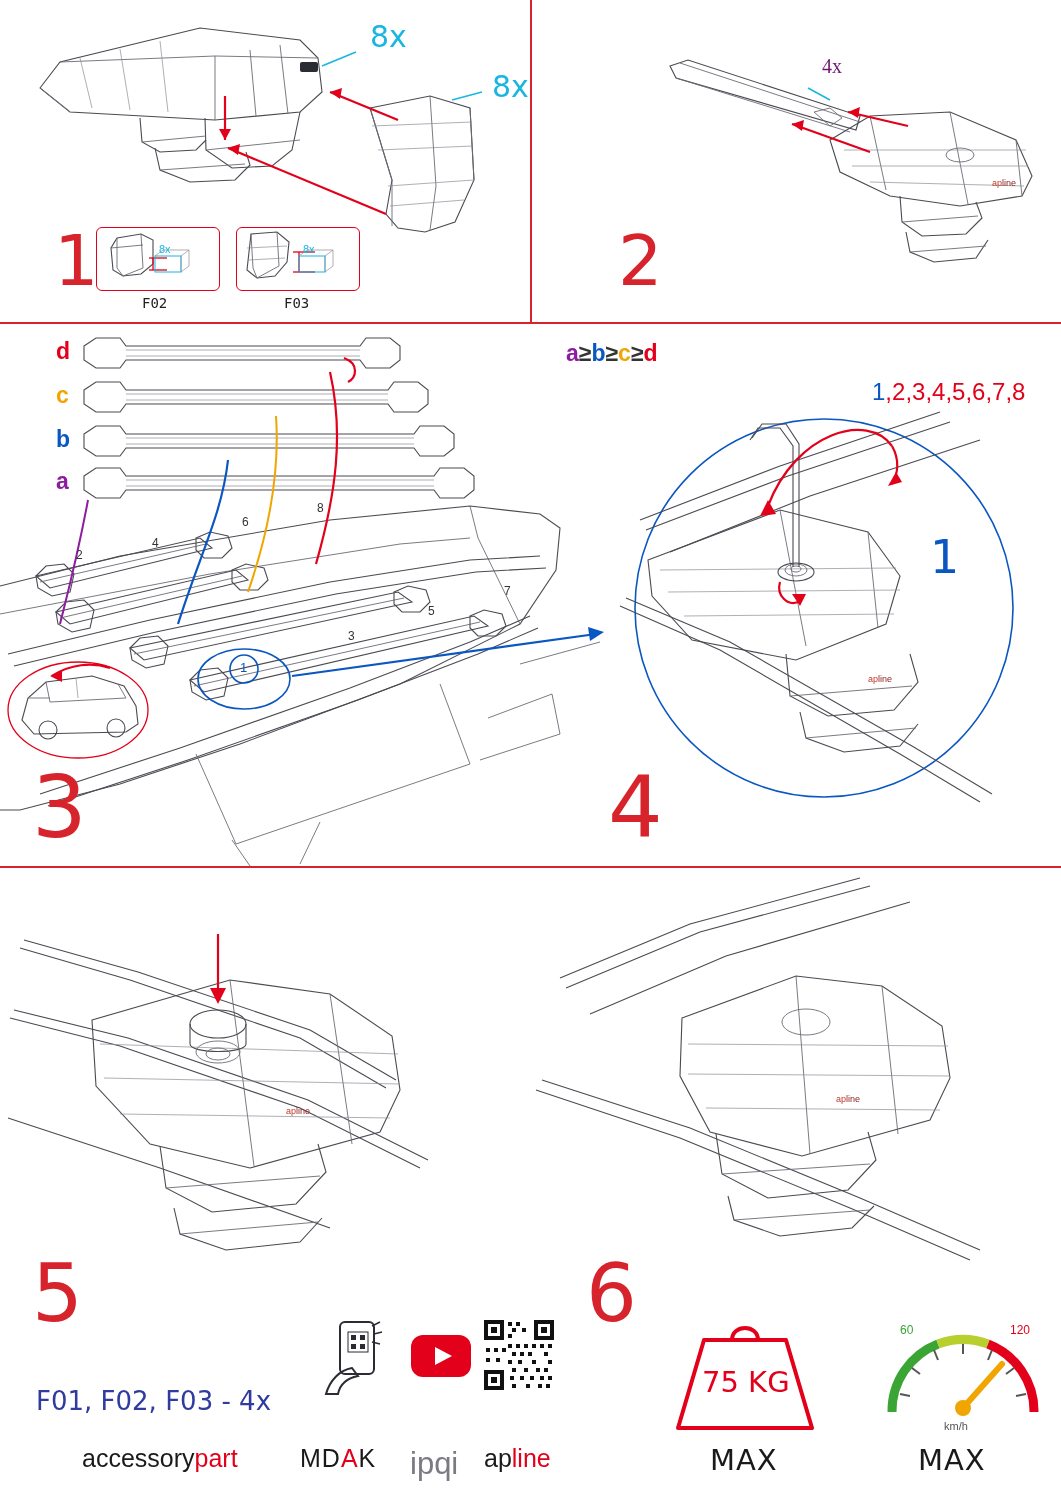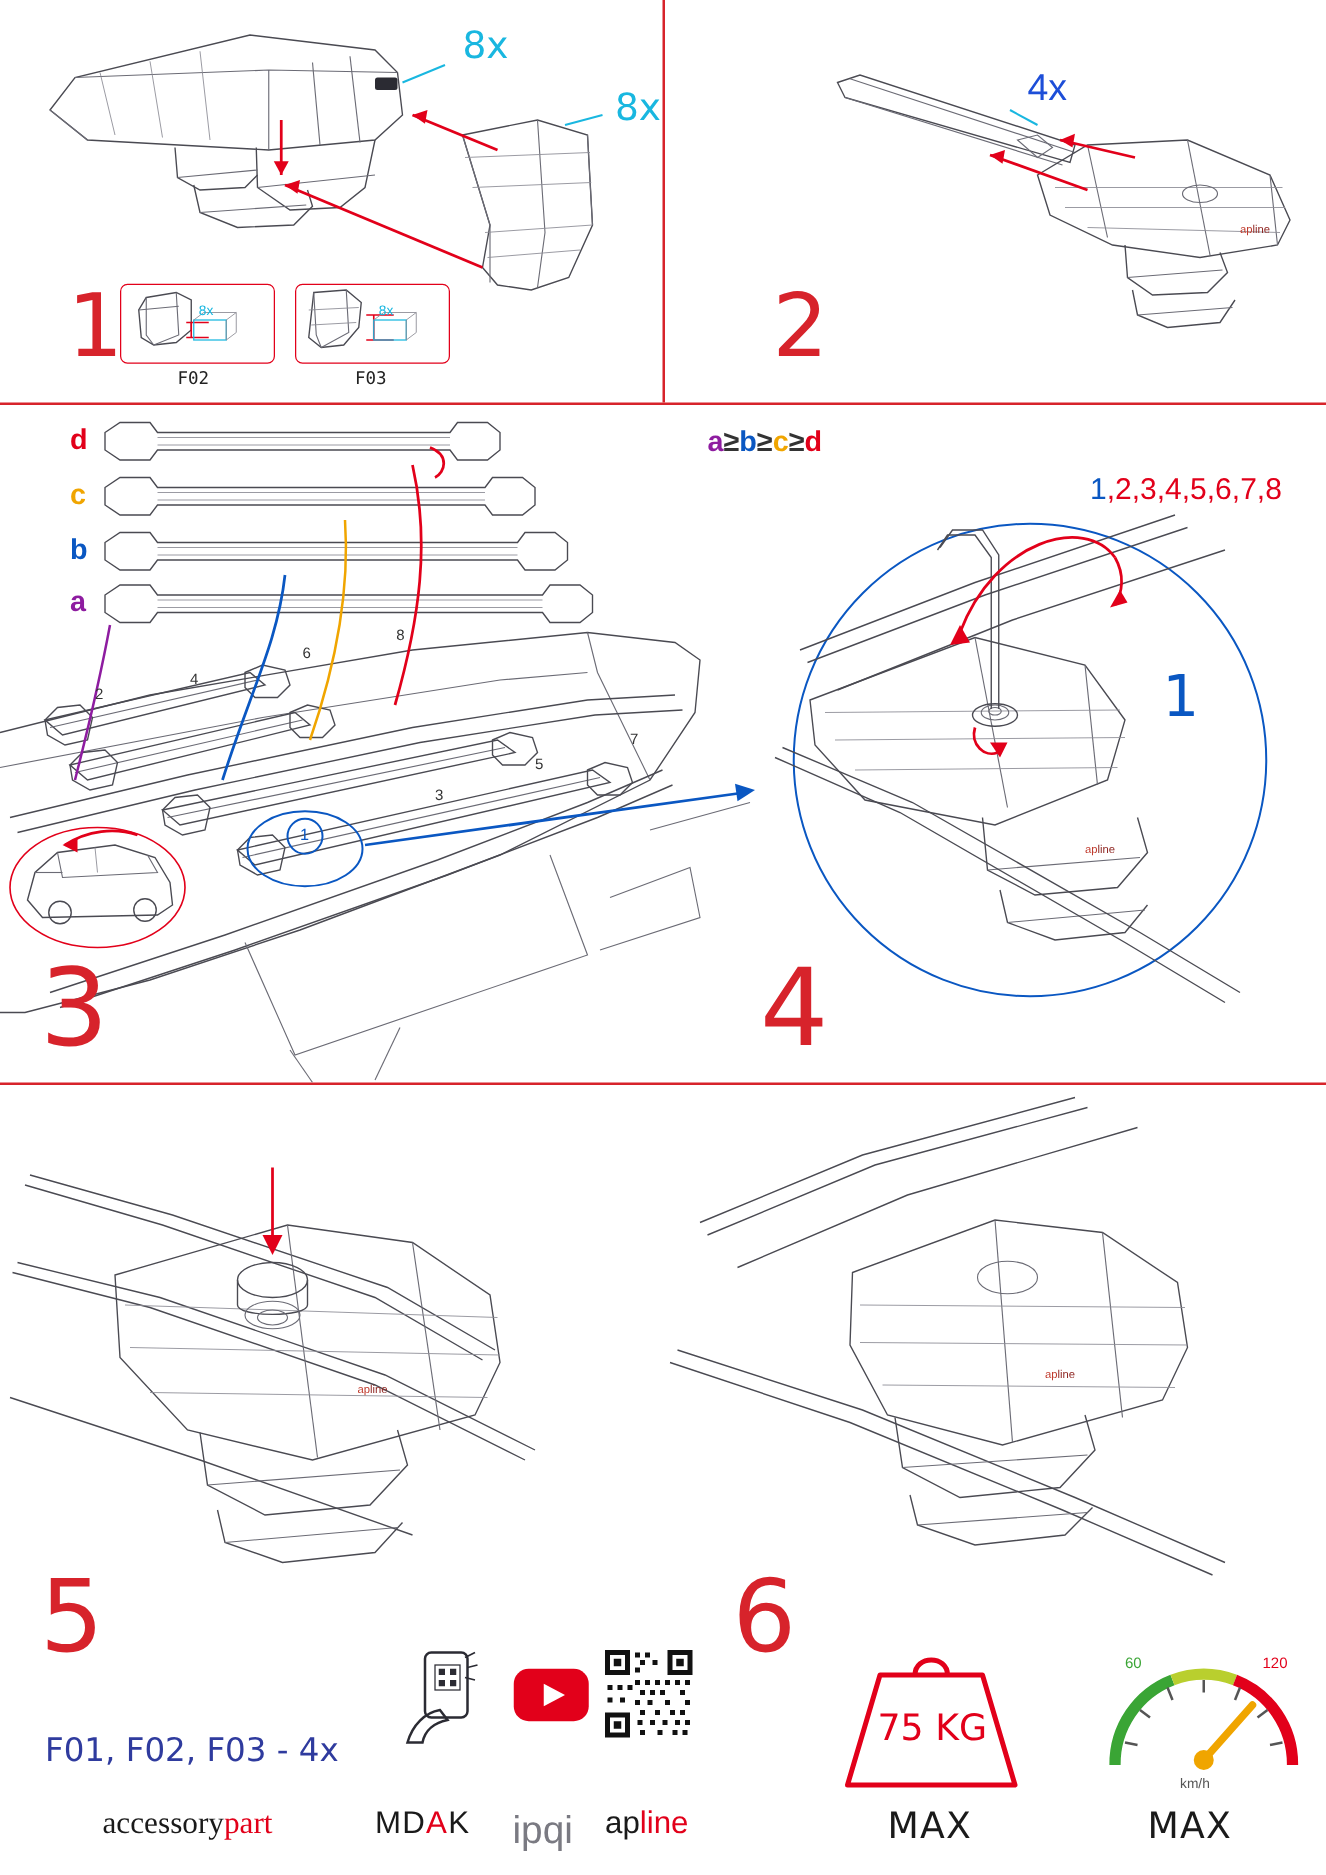--- a/index.html
+++ b/index.html
@@ -159,21 +159,21 @@
       <path class="red" d="M378 126 L318 112"></path>
       <polygon points="318,112 330,107 328,118" fill="#e2001a"></polygon>
       <path class="red" d="M340 152 L262 124"></path>
       <polygon points="262,124 274,120 272,131" fill="#e2001a"></polygon>
 
       <path class="cyan" d="M278 88 L300 100"></path>
 
       <text class="apline-mark" x="462" y="186" fill="#c0392b">ap<tspan fill="#8e2420">line</tspan></text>
     </svg>
 
-    <div class="lbl" style="left:292px;top:56px;color:#1d4ed8;font-size:30px;font-family:Liberation Sans, sans-serif;">4x</div>
+    <div class="lbl" style="left:292px;top:56px;color:#701a75;font-size:20px;font-family:Liberation Serif, serif;">4x</div>
 
     <div class="stepnum" style="left:88px;top:226px;font-size:70px;">2</div>
   </div>
 
   <div style="position:absolute;left:0;top:324px;width:620px;height:542px;">
     <svg width="620" height="542" viewBox="0 0 620 542">
 
       <g>
 
         <path class="ln" d="M84 22 L96 14 L120 14 L126 22 L360 22 L366 14 L390 14 L400 22 L400 36 L390 44 L366 44 L360 36 L126 36 L120 44 L96 44 L84 36 Z"></path>
@@ -421,21 +421,21 @@
           <rect x="48" y="58" width="4" height="4"></rect>
           <rect x="58" y="58" width="4" height="4"></rect>
           <rect x="66" y="58" width="4" height="4"></rect>
         <rect x="30" y="66" width="4" height="4"></rect>
           <rect x="44" y="66" width="4" height="4"></rect>
           <rect x="56" y="66" width="4" height="4"></rect>
           <rect x="64" y="66" width="4" height="4"></rect>
       </g>
     </svg>
 
-    <div class="lbl" style="left:82px;top:578px;font-size:25px;font-family:Liberation Serif, serif;">
+    <div class="lbl" style="left:82px;top:578px;font-size:25px;">
       <span style="color:#1a1a1a;">accessory</span><span style="color:#e2001a;">part</span>
     </div>
     <div class="lbl" style="left:300px;top:578px;font-size:25px;letter-spacing:1px;">
       <span style="color:#1a1a1a;">MD</span><span style="color:#e2001a;">A</span><span style="color:#1a1a1a;">K</span>
     </div>
     <div class="lbl" style="left:410px;top:580px;font-size:31px;color:#7a7a82;">ipqi</div>
     <div class="lbl" style="left:484px;top:578px;font-size:25px;">
       <span style="color:#1a1a1a;">ap</span><span style="color:#e2001a;">line</span>
     </div>
   </div>

